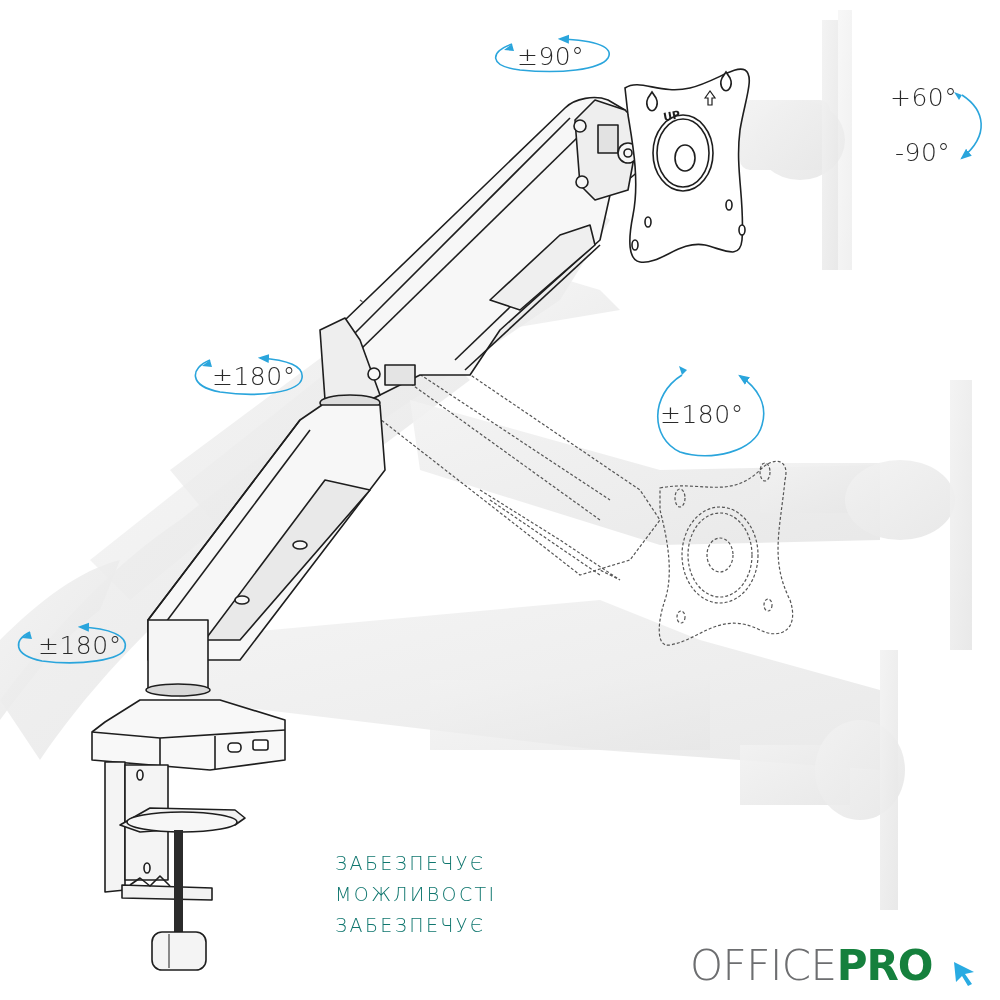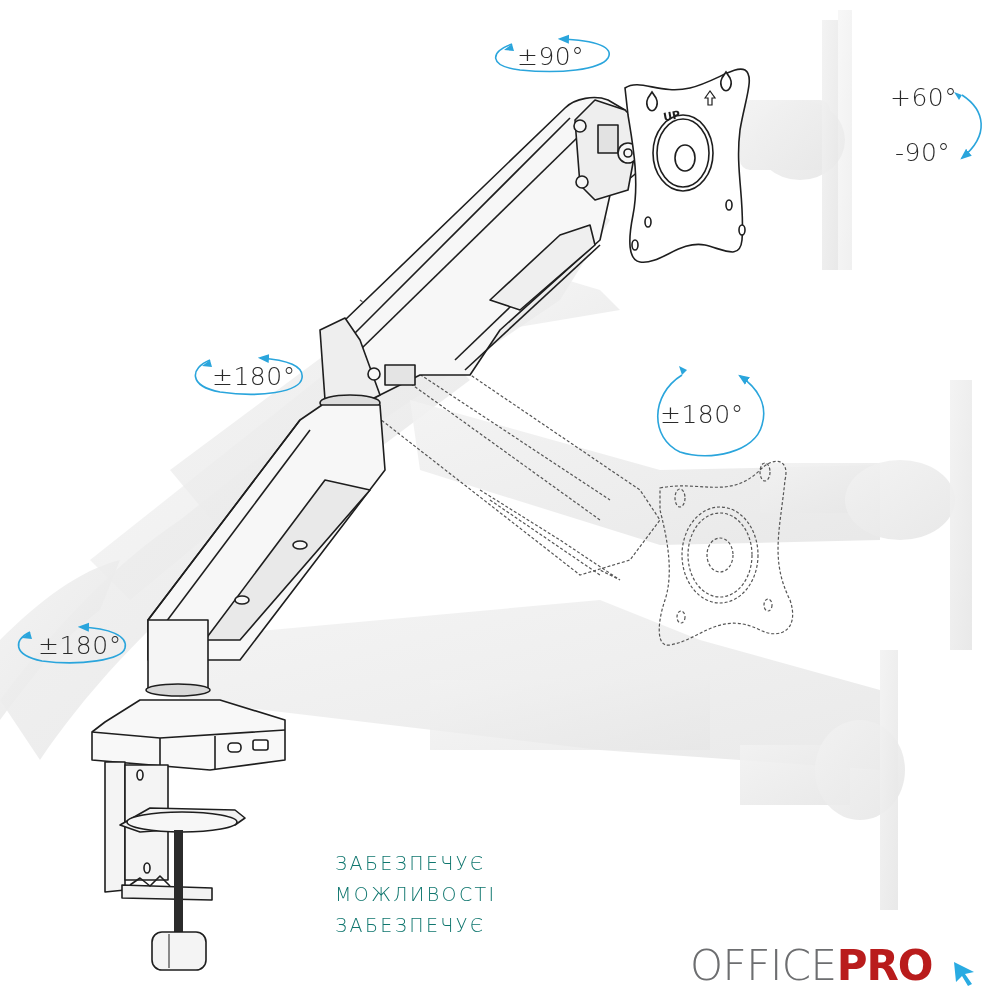--- a/index.html
+++ b/index.html
@@ -11,21 +11,21 @@
     .lbl-rot { font-size: 25px; }
     .tagline { position: absolute; left: 335px; top: 848px; color: #0f766e;
                font-family: "DejaVu Sans", "Liberation Sans", sans-serif;
                font-size: 19px; line-height: 31px; font-weight: 300; letter-spacing: 2.4px; }
     .tagline div { white-space: nowrap; }
     .logo { position: absolute; left: 690px; top: 930px; height: 60px;
             display: flex; align-items: flex-end; }
     .logo-office { font-family: "DejaVu Sans", "Liberation Sans", sans-serif;
                    font-size: 42px; font-weight: 300; color: #6d6e70; letter-spacing: -0.5px; }
     .logo-pro { font-family: "DejaVu Sans", "Liberation Sans", sans-serif;
-                font-size: 42px; font-weight: 700; color: #b91c1c; letter-spacing: -1px; }
+                font-size: 42px; font-weight: 700; color: #15803d; letter-spacing: -1px; }
     .logo-cursor { position: absolute; left: 262px; top: 30px; }
   </style>
 </head>
 <body>
 
 <svg class="canvas" viewBox="0 0 1000 1000" xmlns="http://www.w3.org/2000/svg">
   <defs>
     <marker id="ah" viewBox="0 0 10 10" refX="8" refY="5" markerWidth="7" markerHeight="7" orient="auto-start-reverse">
       <path d="M0,1 L10,5 L0,9 Z" fill="#2aa5dc"></path>
     </marker>

